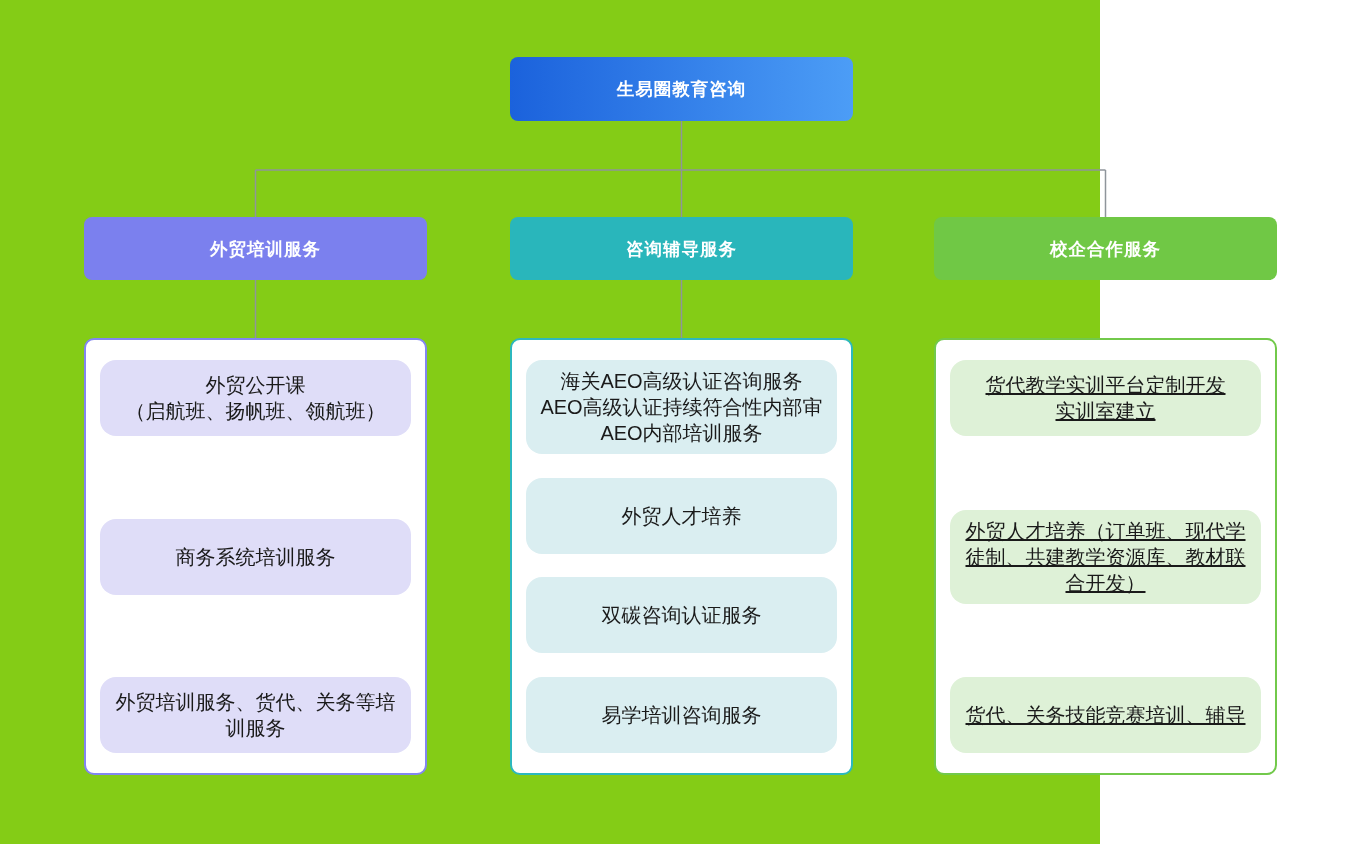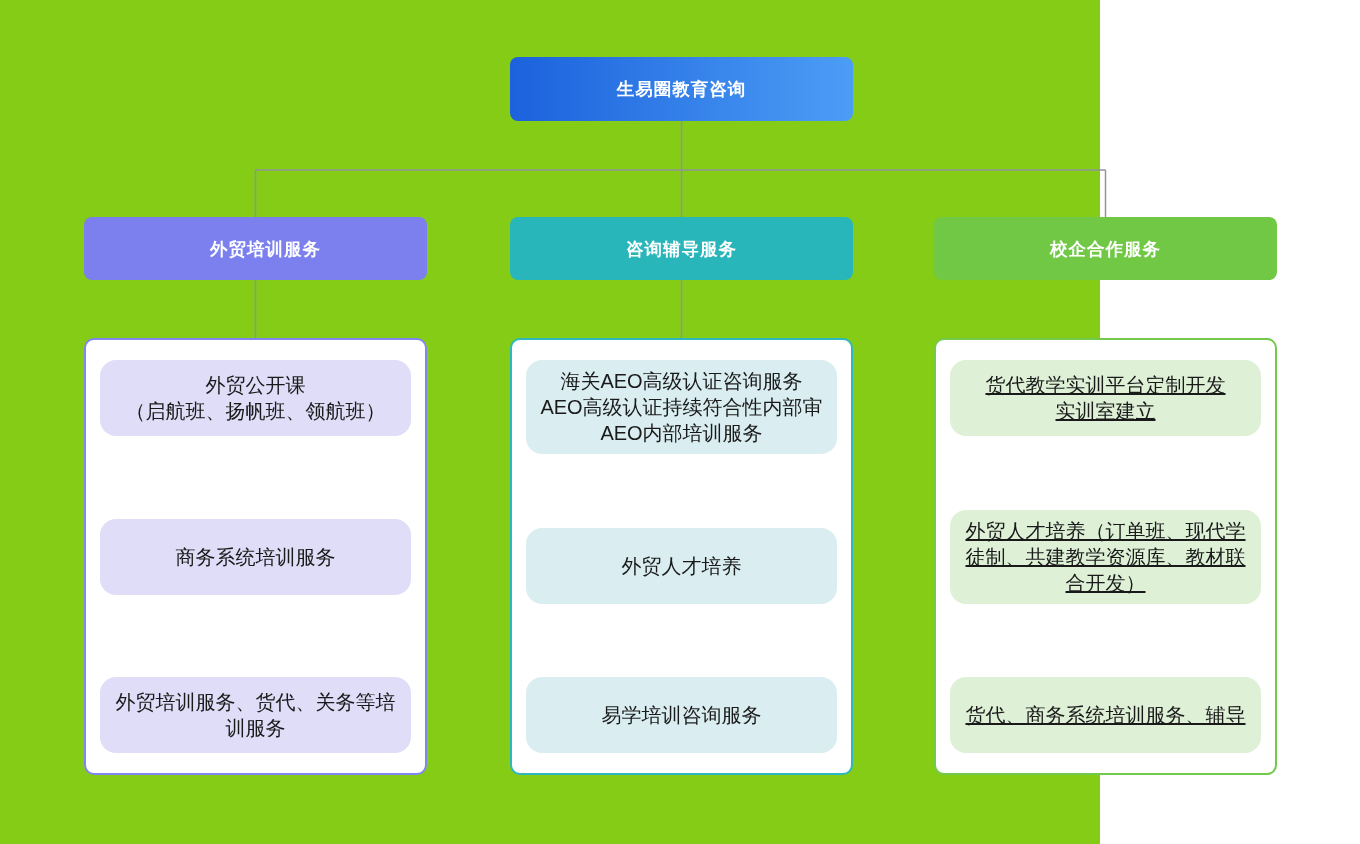--- a/index.html
+++ b/index.html
@@ -106,23 +106,24 @@
 （启航班、扬帆班、领航班）</div>
     <div class="item item-purple">商务系统培训服务</div>
     <div class="item item-purple">外贸培训服务、货代、关务等培训服务</div>
   </div>
 
   <div class="container cont-teal col-2">
     <div class="item item-teal">海关AEO高级认证咨询服务
 AEO高级认证持续符合性内部审
 AEO内部培训服务</div>
     <div class="item item-teal">外贸人才培养</div>
+    <div class="item item-teal">双碳咨询认证服务</div>
     <div class="item item-teal">易学培训咨询服务</div>
   </div>
 
   <div class="container cont-green col-3">
     <div class="item item-green">货代教学实训平台定制开发
 实训室建立</div>
     <div class="item item-green">外贸人才培养（订单班、现代学徒制、共建教学资源库、教材联合开发）</div>
-    <div class="item item-green">货代、商务系统培训服务、辅导</div>
+    <div class="item item-green">货代、关务技能竞赛培训、辅导</div>
   </div>
 
 </div>
 
 </body></html>

